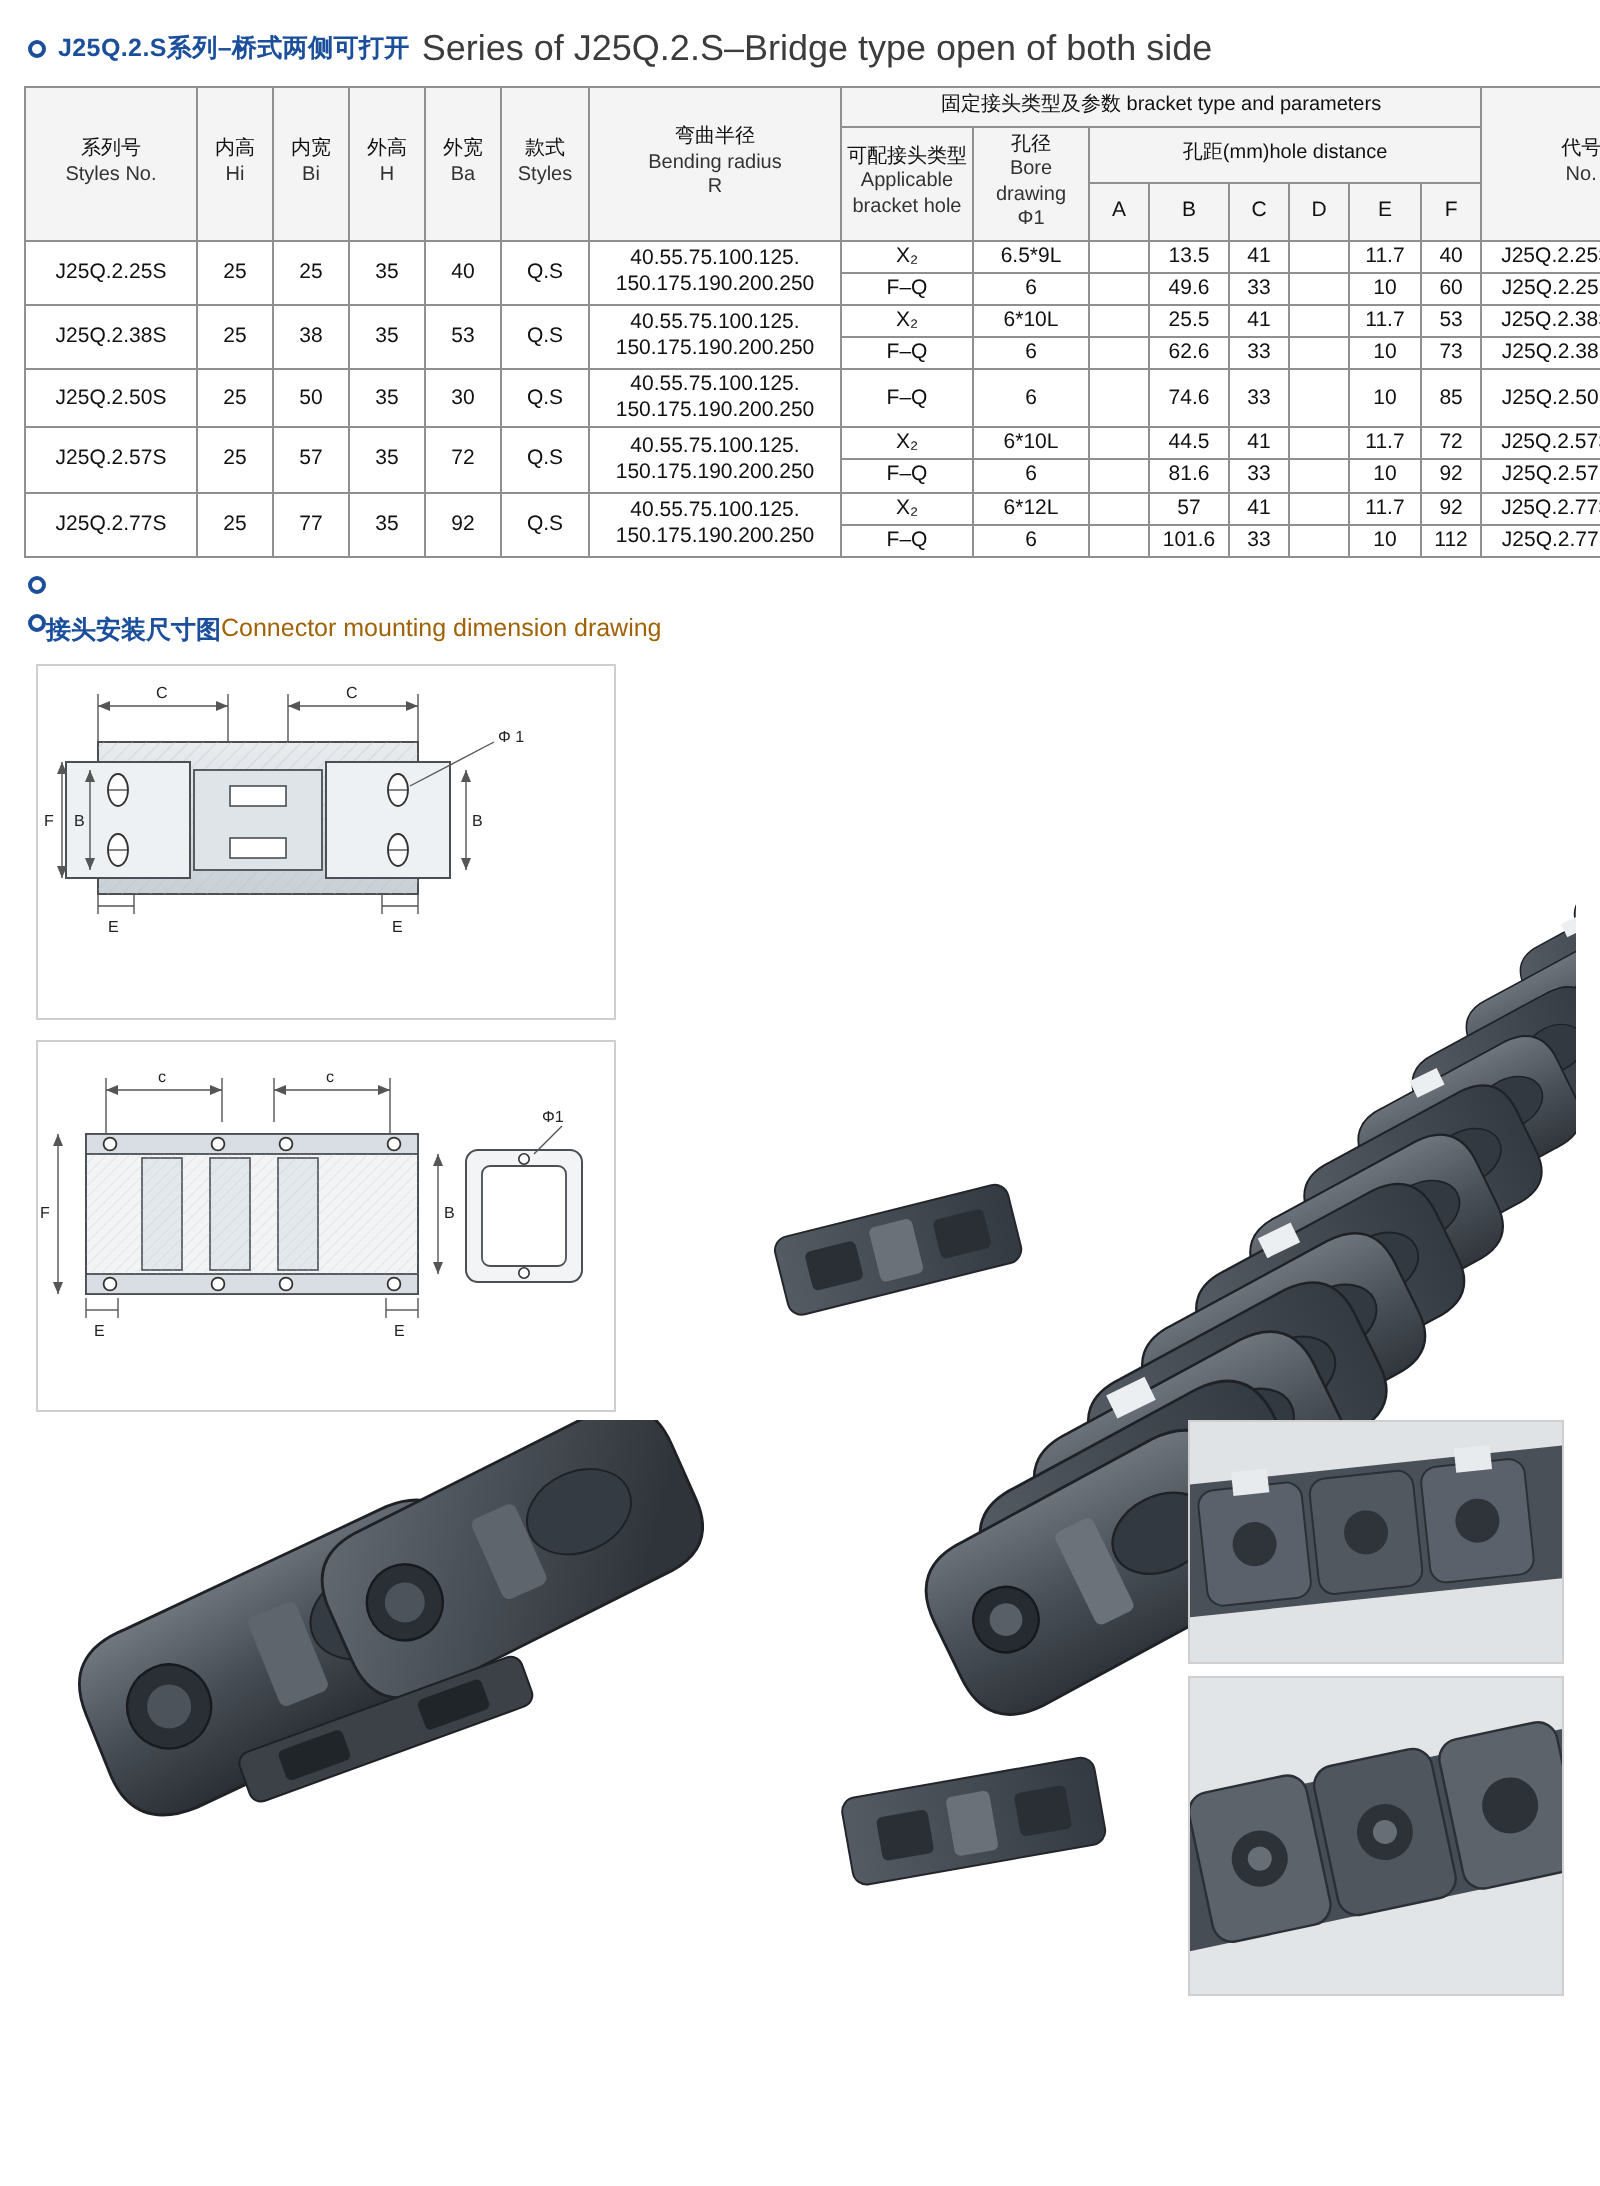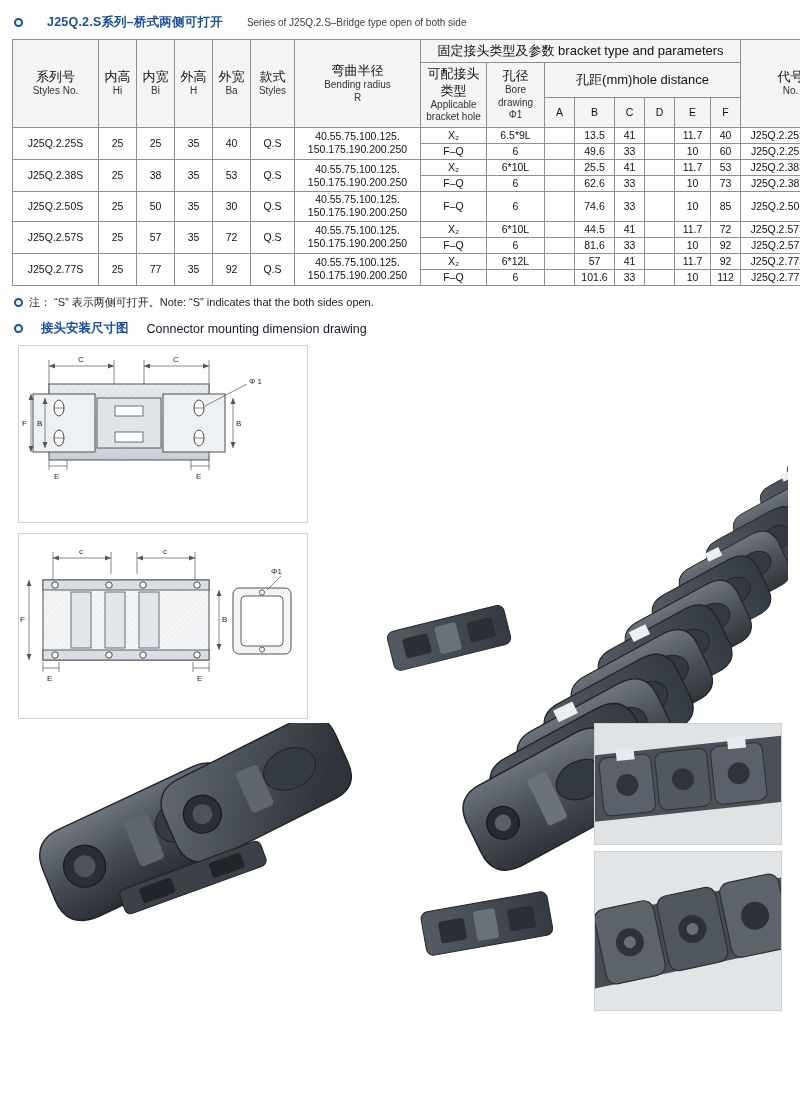--- a/index.html
+++ b/index.html
@@ -8,56 +8,56 @@
     width: 800px; height: 1093px;
     background: #ffffff;
     font-family: "Liberation Sans", sans-serif;
     color: #1a1a1a;
     position: relative;
     overflow: hidden;
   }
   .page { width: 800px; height: 1093px; position: relative; padding: 10px 12px 0 12px; }
 
   
-  .title-row { display: flex; align-items: center; gap: 24px; padding: 4px 0 8px 2px; }
+  .title-row { display: flex; align-items: center; gap: 6px; padding: 4px 0 8px 2px; }
   .bullet {
     width: 9px; height: 9px; border-radius: 50%;
     border: 2px solid #1b4f9c; background: #fff; flex: 0 0 auto;
   }
   .title-cn { color: #1b4f9c; font-size: 12.5px; font-weight: bold; letter-spacing: .2px; }
-  .title-en { color: #3c3c3c; font-size: 10px; }
+  .title-en { color: #3c3c3c; font-size: 18px; }
 
   
   table.spec { border-collapse: collapse; width: 776px; table-layout: fixed; }
   table.spec td, table.spec th {
     border: 1px solid #8f8f8f;
     font-size: 10.5px;
     text-align: center;
     vertical-align: middle;
     padding: 1px 2px;
     color: #111;
     font-weight: normal;
     line-height: 1.25;
   }
   table.spec thead td { background: #f4f4f4; padding: 3px 2px; }
-  .hdr-cn { display:block; font-size: 13px; }
+  .hdr-cn { display:block; font-size: 10px; }
   .hdr-en { display:block; font-size: 10px; color:#333; }
   .bend { font-size: 9.5px; line-height: 1.35; }
   .sub { font-size: 9.5px; }
   td.series, td.num, td.styles { font-size: 11px; }
   td.code { font-size: 10.5px; }
 
   
   .note-row { display: flex; align-items: center; gap: 6px; padding: 9px 0 6px 2px; }
   .note-text { font-size: 11px; color: #222; }
 
   
-  .sec-row { display: flex; align-items: center; gap: 18px; padding: 4px 0 6px 2px; }
+  .sec-row { display: flex; gap: 0; padding: 4px 0 6px 2px; }
   .sec-cn { color:#1b4f9c; font-size: 12.5px; font-weight: bold; }
-  .sec-en { color:#0f172a; font-size: 12.5px; }
+  .sec-en { color:#a16207; font-size: 12.5px; }
 
   
   .content { position: relative; width: 776px; height: 710px; }
   .draw-box {
     position: absolute; left: 6px; width: 290px;
     border: 1px solid #cfcfcf; background: #fff;
   }
   #box1 { top: 2px; height: 178px; }
   #box2 { top: 190px; height: 186px; }
   .draw-cap { text-align:center; font-size: 10.5px; color:#222; margin-top: 2px; }
@@ -298,21 +298,20 @@
           <td class="sub"></td>
           <td class="sub">10</td>
           <td class="sub">112</td>
           <td class="code">J25Q.2.77S–FJT</td>
         </tr>
       </tbody>
   </table>
 
   <div class="note-row">
     <span class="bullet"></span>
-    <span class="note-text">注：  “S” 表示两侧可打开。Note:  “S”  indicates that the both sides open.</span>
   </div>
 
   <div class="sec-row">
     <span class="bullet"></span>
     <span class="sec-cn">接头安装尺寸图</span>
     <span class="sec-en">Connector mounting dimension drawing</span>
   </div>
 
   <div class="content">
 

